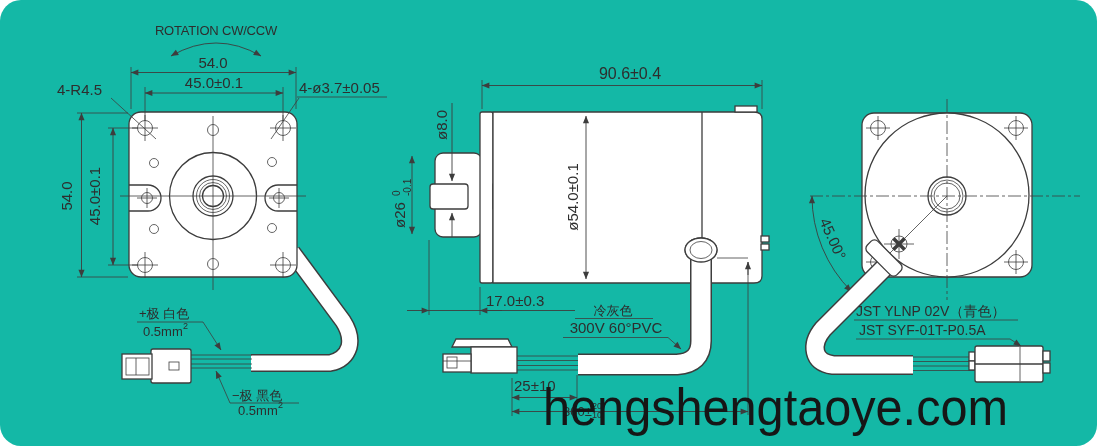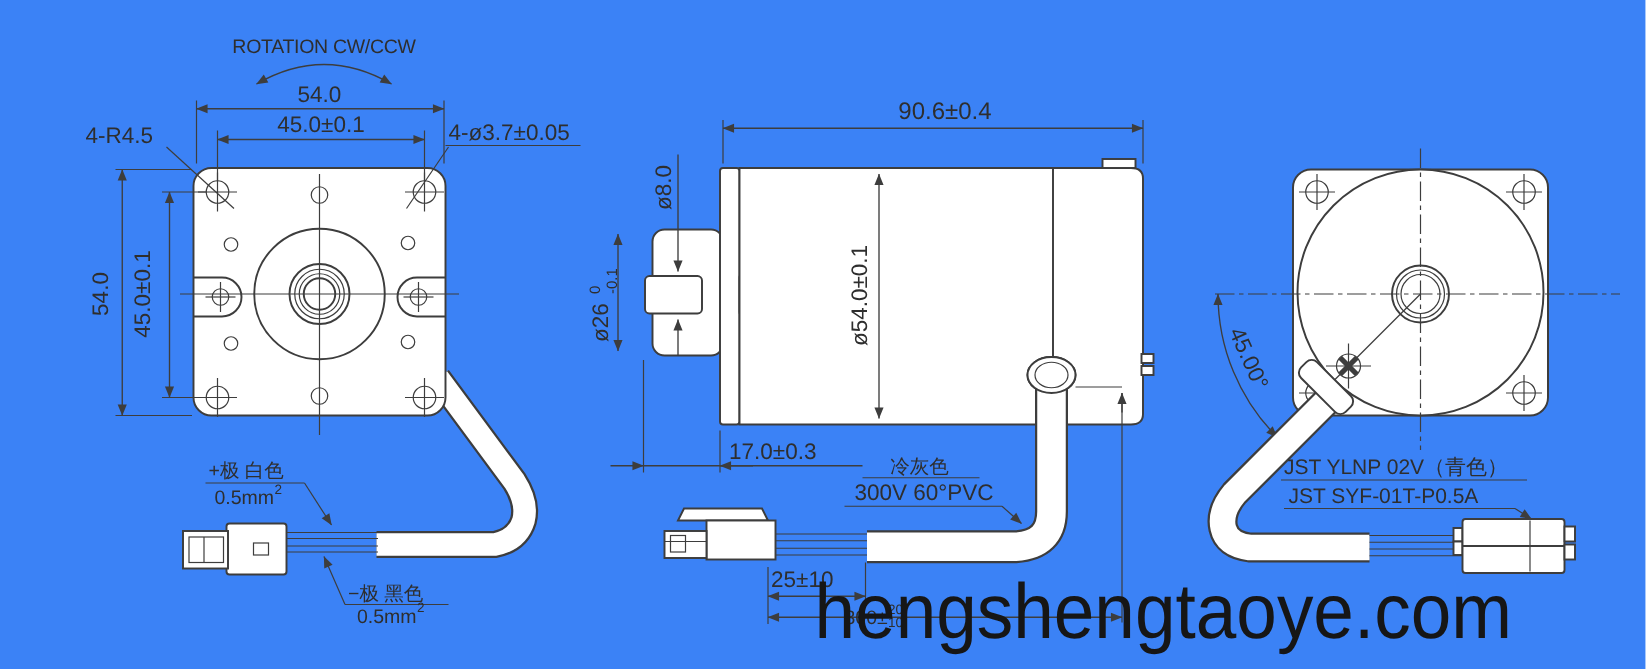--- a/index.html
+++ b/index.html
@@ -1,16 +1,16 @@
 <!DOCTYPE html>
 <html><head>
 <meta charset="utf-8">
 <style>
   html,body{margin:0;padding:0;background:#fff;}
-  .stage{position:relative;width:1097px;height:446px;background:#3b82f6;overflow:hidden;}
+  .stage{position:relative;width:1097px;height:446px;background:#14b8a6;overflow:hidden;border-radius:21px;}
   svg{display:block;}
   text{font-family:"Liberation Sans",sans-serif;fill:#2e2e2e;}
   .fs15{font-size:15px;} .fs16{font-size:16px;} .fs13{font-size:13px;}
   .fs14{font-size:14px;} .fs10{font-size:10px;} .fs9{font-size:9px;}
   .rot{font-size:13px;letter-spacing:-0.2px;}
   .ol{stroke:#3d3d3d;stroke-width:1.3;fill:none;}
   .olf{stroke:#3d3d3d;stroke-width:1.3;fill:#fff;}
   .thin{stroke:#3d3d3d;stroke-width:0.8;fill:none;}
   .dim{stroke:#3d3d3d;stroke-width:0.9;fill:none;}
   .cl{stroke:#3d3d3d;stroke-width:0.8;stroke-dasharray:13 3 3 3;fill:none;}

